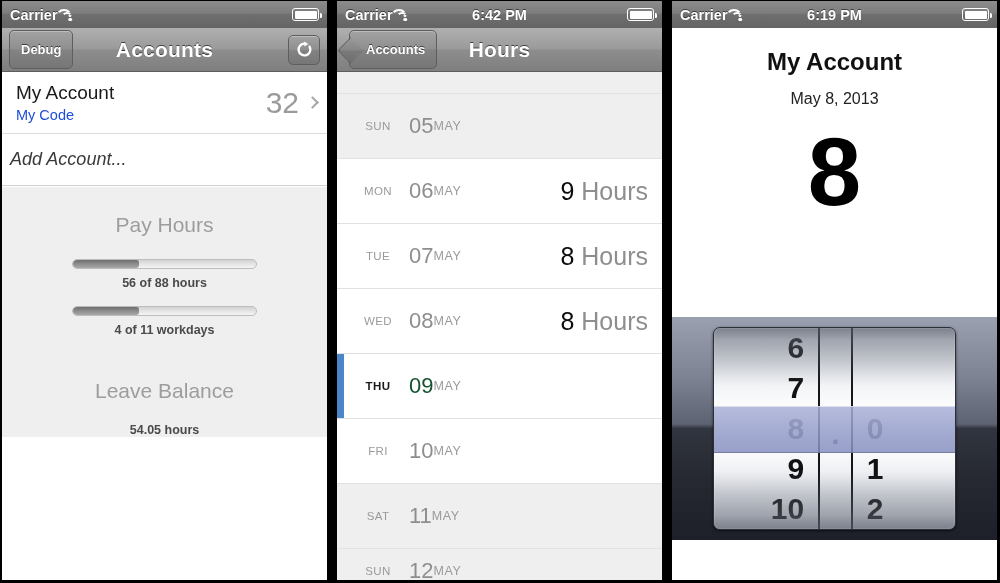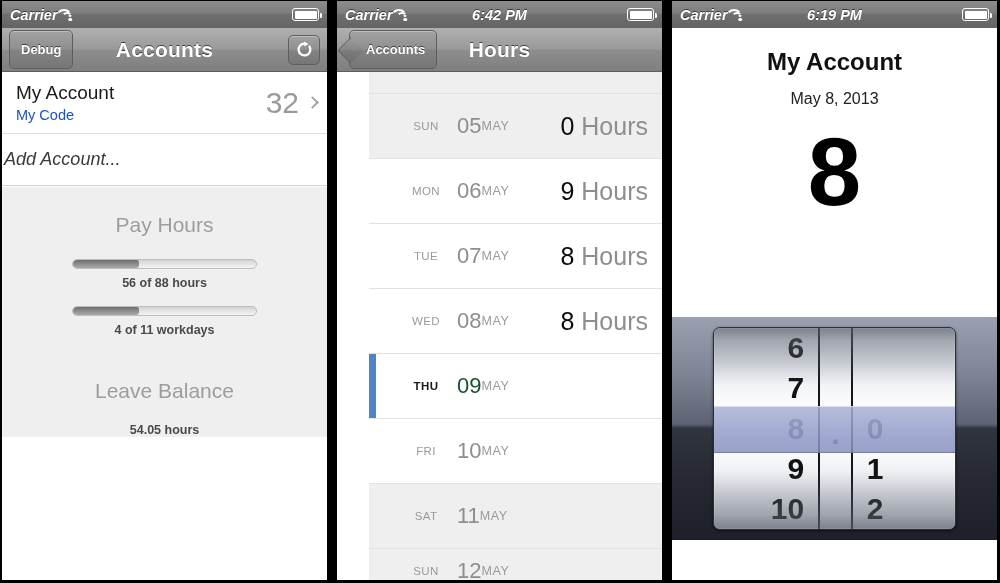--- a/index.html
+++ b/index.html
@@ -37,21 +37,20 @@
     height: 27px;
     background: linear-gradient(to bottom, #8c8c8c 0%, #7d7d7d 45%, #6f6f6f 50%, #646464 100%);
     display: flex;
     align-items: center;
     padding: 0 8px;
     color: #fff;
     font-size: 14.5px;
     font-weight: bold;
     text-shadow: 0 -1px 0 rgba(0,0,0,.55);
     position: relative;
-    font-style: italic;
   }
   .sb-left { display: flex; align-items: center; gap: 6px; }
   .sb-time {
     position: absolute; left: 0; right: 0; text-align: center;
     font-size: 14.5px; font-weight: bold; pointer-events: none;
   }
   .sb-right { margin-left: auto; display: flex; align-items: center; }
 
   .wifi-icon { display: inline-block; width: 17px; height: 13px; position: relative; }
   .wifi-icon i {
@@ -128,21 +127,21 @@
   .acct-text { display: flex; flex-direction: column; gap: 3px; }
   .acct-name { font-size: 19px; color: #1a1a1a; }
   .acct-code { font-size: 14.5px; color: #1d4ed8; }
   .acct-right { margin-left: auto; display: flex; align-items: center; gap: 9px; }
   .acct-count { font-size: 30px; color: #9b9b9b; font-weight: 300; }
   .chev {
     width: 9px; height: 9px; border-right: 2.2px solid #a5a5a5; border-top: 2.2px solid #a5a5a5;
     transform: rotate(45deg); display: block;
   }
   .add-row {
-    height: 52px; display: flex; align-items: center; padding: 0 2px;
+    height: 52px; display: flex; align-items: center; padding: 0 8px;
     border-bottom: 1px solid #cfcfcf; background: #fff;
     font-size: 18px; font-style: italic; color: #3a3a3a;
   }
 
   .summary {
     background: #efefef; flex: 1;
     border-top: 1px solid #fff;
     padding-top: 26px;
     display: flex; flex-direction: column; align-items: center;
   }
@@ -160,22 +159,21 @@
     border-radius: 5px 3px 3px 5px;
   }
   .bar-label { font-size: 12.5px; font-weight: bold; color: #4a4a4a; text-align: center; margin-bottom: 16px; }
   .leave-val { font-size: 12.5px; font-weight: bold; color: #4a4a4a; }
 
   
   .hours-list { background: #fff; height: 512px; overflow: hidden; position: relative; }
   .hrow {
     height: 65px; display: flex; align-items: center;
     border-bottom: 1px solid #e2e2e2; position: relative; background: #fff;
-    padding-left: 26px;
-    margin-left: 32px;
+    padding-left: 10px;
   }
   .hrow.weekend { background: #efefef; }
   .hrow.partial { height: 22px; align-items: flex-start; overflow: hidden; border-bottom: 1px solid #e2e2e2; }
   .hrow.tail { height: 44px; overflow: hidden; border-bottom: none; }
   .hrow.tail .hcells { margin-top: 0; }
   .hrow .sel-bar {
     position: absolute; left: 0; top: 0; bottom: 0; width: 7px; background: #4a86c8;
   }
   .hcells { display: flex; align-items: center; width: 100%; }
   .hdow {
@@ -349,24 +347,20 @@
         
       </div>
 
       <div class="hrow weekend">
         <div class="hcells">
           <div class="hdow">SUN</div>
           <div class="hdate">
             <div class="hday">05</div>
             <div class="hmon">MAY</div>
           </div>
-          <div class="hval">
-            <b>0</b>
-            <span>Hours</span>
-          </div>
         </div>
       </div>
 
       <div class="hrow">
         <div class="hcells">
           <div class="hdow">MON</div>
           <div class="hdate">
             <div class="hday">06</div>
             <div class="hmon">MAY</div>
           </div>

